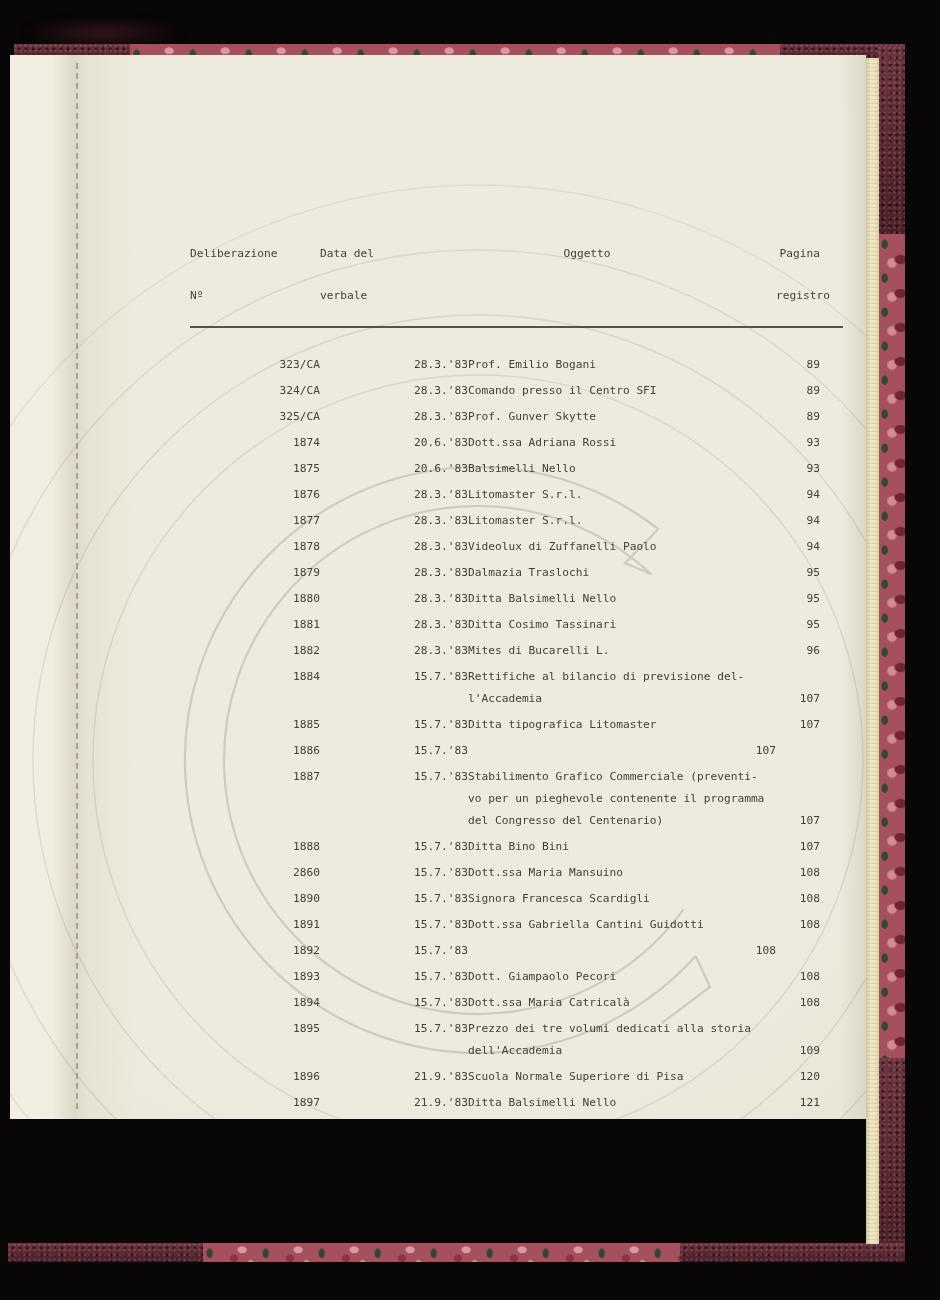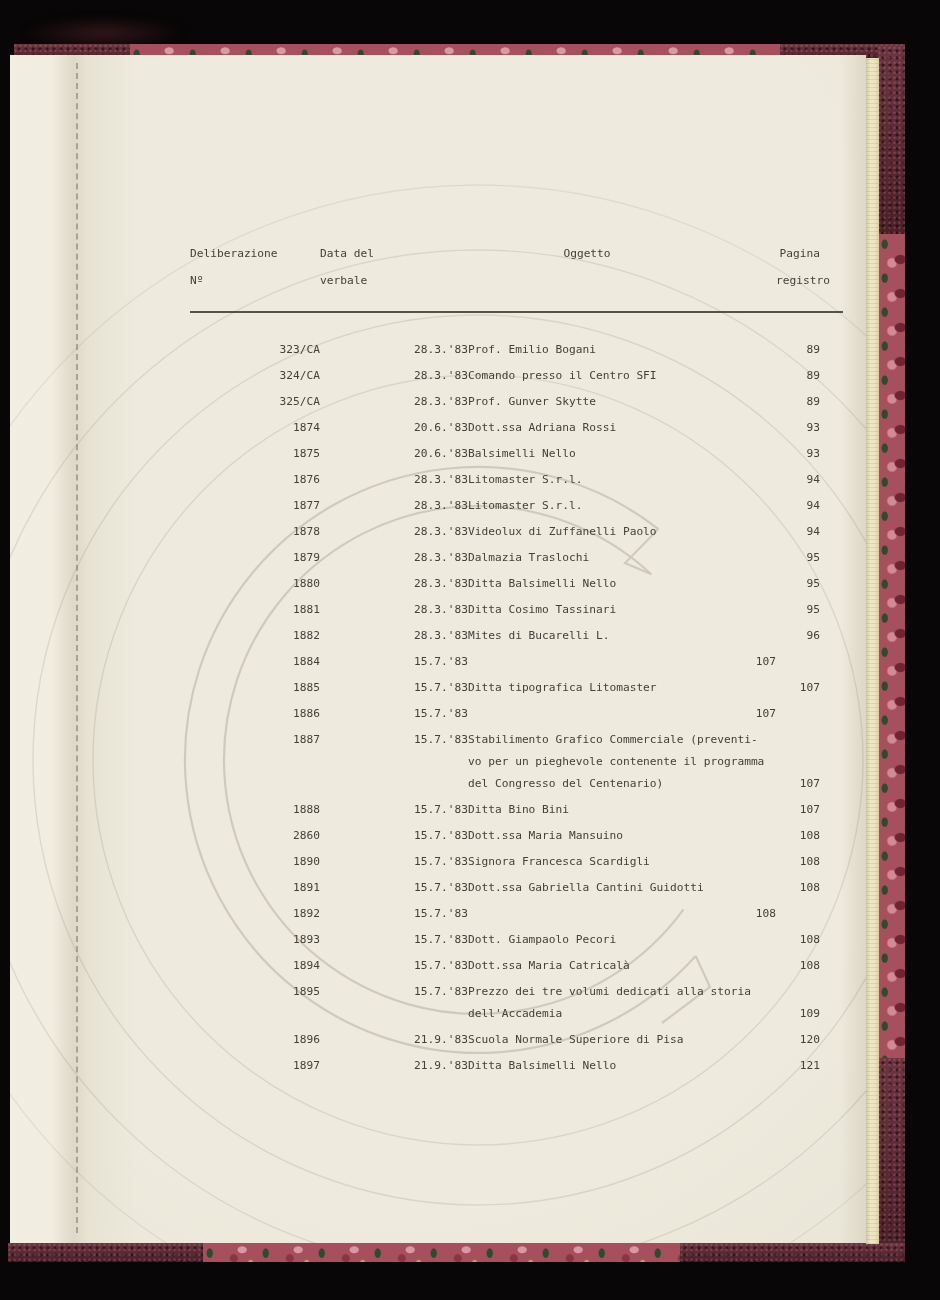--- a/index.html
+++ b/index.html
@@ -36,35 +36,35 @@
   .edge-bottom{position:absolute;left:8px;top:1243px;width:897px;height:19px;display:flex;}
   .edge-bottom .seg-l{width:195px;height:100%;}
   .edge-bottom .seg-m{flex:1;height:100%;}
   .edge-bottom .seg-r{width:225px;height:100%;}
   
   .fore-edge{position:absolute;left:866px;top:58px;width:13px;height:1186px;
              background:
                repeating-linear-gradient(0deg, rgba(130,118,78,.16) 0 1px, rgba(0,0,0,0) 1px 4px),
                linear-gradient(90deg,#cfc8a2,#efe8c6 35%,#ece4ba 70%,#d9d1a4);}
   
-  .page{position:absolute;left:10px;top:55px;width:856px;height:1188px;overflow:hidden;
+  .page{position:absolute;left:10px;top:55px;width:856px;height:1064px;overflow:hidden;
         background:radial-gradient(120% 100% at 45% 42%, #edead d 0%, #ece8db 55%, #e3dfd0 100%);
         background:radial-gradient(120% 100% at 45% 42%, #eeeadd 55%, #e3dfd0 100%);}
   .gutter-shade{position:absolute;left:0;top:0;bottom:0;width:135px;
                 background:linear-gradient(90deg,#f2eee1 0,#f1ede0 42px,#ddd8c7 64px,#e7e3d4 78px,rgba(236,232,219,0) 130px);}
   .gutter-line{position:absolute;left:66px;top:8px;bottom:10px;width:0;
                border-left:2px dashed rgba(80,72,56,.38);}
   .edge-shade-right{position:absolute;right:0;top:0;bottom:0;width:26px;
                background:linear-gradient(270deg,#dcd7c6,rgba(236,232,219,0));}
   .watermark{position:absolute;left:0;top:0;}
   
   .content{position:absolute;left:180px;top:188px;width:630px;color:#45413a;
            font-size:11.2px;line-height:22px;}
   .grid-row{display:grid;grid-template-columns:130px 148px 308px 44px;align-items:end;}
-  .thead .l2{margin-top:5px;}
+  .thead .l2{margin-top:20px;}
   .c1,.c2{align-self:start;white-space:nowrap;text-align:right;}
   .c3{align-self:start;white-space:pre-line;}
   .c4{align-self:end;text-align:right;white-space:nowrap;}
   .th{white-space:nowrap;}
   .th-oggetto{text-align:center;padding-right:70px;}
   .th-pagina{text-align:right;}
   .rule{width:653px;height:2px;background:#3c382f;margin-top:19px;opacity:.85;}
   .tbody{margin-top:26px;}
   .row{margin-bottom:4px;}
 </style>
@@ -203,20 +203,22 @@
           </div>
           <div class="grid-row row">
             <div class="c1">1882</div>
             <div class="c2">28.3.'83</div>
             <div class="c3">Mites di Bucarelli L.</div>
             <div class="c4">96</div>
           </div>
           <div class="grid-row row">
             <div class="c1">1884</div>
             <div class="c2">15.7.'83</div>
+            <div class="c3">Rettifiche al bilancio di previsione del-
+l'Accademia</div>
             <div class="c4">107</div>
           </div>
           <div class="grid-row row">
             <div class="c1">1885</div>
             <div class="c2">15.7.'83</div>
             <div class="c3">Ditta tipografica Litomaster</div>
             <div class="c4">107</div>
           </div>
           <div class="grid-row row">
             <div class="c1">1886</div>

